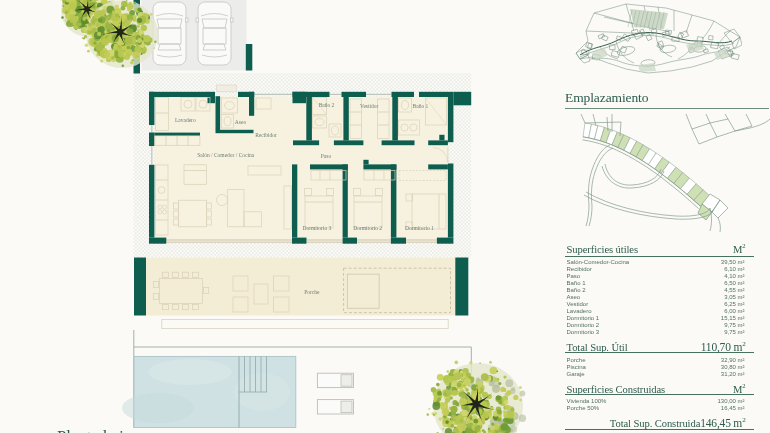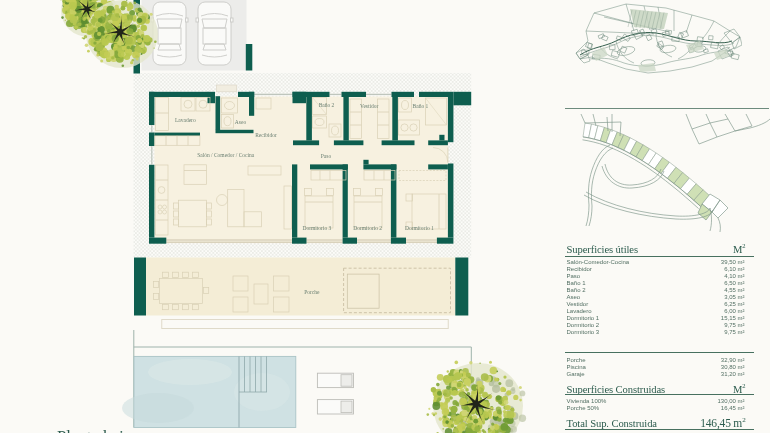--- a/index.html
+++ b/index.html
@@ -1437,20 +1437,21 @@
         <path d="M150,32 L160,28 L166,36 L158,42 Z M158,42 L166,36 L168,44 L160,48 Z M144,50 L154,46 L158,54 L148,58 Z"></path>
       </g>
       <g fill="#ccd8c6" opacity="0.75" stroke="none">
         <path d="M18,52 L30,46 L34,54 L22,60 Z"></path>
         <path d="M112,44 L126,40 L130,48 L116,52 Z"></path>
         <path d="M64,64 L80,62 L82,70 L66,71 Z"></path>
         <path d="M140,52 L152,48 L155,55 L143,59 Z"></path>
       </g>
     </svg>
 
+<div class="abs hdr big" style="left:565px;top:90px;">Emplazamiento</div>
 
 <div class="rule" style="top:108px;width:204px;border-color:#6d8b7d;"></div>
 
 <svg class="abs" style="left:558px;top:114px" width="212" height="118" viewBox="0 0 212 118">
       <path d="M27.0,9.0 L33.5,10.1 L30.7,23.8 L25.0,22.9 Z" fill="#ffffff" stroke="#85988b" stroke-width="0.5"></path>
       <path d="M33.5,10.1 L39.9,11.6 L36.5,25.2 L30.7,23.8 Z" fill="#ffffff" stroke="#85988b" stroke-width="0.5"></path>
       <path d="M39.9,11.6 L46.4,13.4 L42.3,26.8 L36.5,25.2 Z" fill="#ffffff" stroke="#85988b" stroke-width="0.5"></path>
       <path d="M46.4,13.4 L52.8,15.5 L48.1,28.7 L42.3,26.8 Z" fill="#cfe0b5" stroke="#85988b" stroke-width="0.5"></path>
       <path d="M52.8,15.5 L59.3,18.0 L54.0,30.9 L48.1,28.7 Z" fill="#ffffff" stroke="#85988b" stroke-width="0.5"></path>
       <path d="M59.3,18.0 L65.7,20.7 L59.9,33.5 L54.0,30.9 Z" fill="#cfe0b5" stroke="#85988b" stroke-width="0.5"></path>
@@ -1534,20 +1535,24 @@
 <div class="r">
         <span>Dormitorio 2</span>
         <span>9,75 m²</span>
       </div>
 <div class="r">
         <span>Dormitorio 3</span>
         <span>9,75 m²</span>
       </div>
 </div>
 
+<div class="abs hdr hrow" style="left:566.5px;top:340px;width:179px;">
+      <span>Total Sup. Útil</span>
+      <span class="v">110,70 m<sup>2</sup></span>
+    </div>
 
 <div class="rule" style="top:352.4px;"></div>
 
 <div class="abs" style="left:566.5px;top:356.5px;width:178px;">
 <div class="r">
         <span>Porche</span>
         <span>32,90 m²</span>
       </div>
 <div class="r">
         <span>Piscina</span>
@@ -1570,20 +1575,20 @@
 <div class="r">
         <span>Vivienda 100%</span>
         <span>130,00 m²</span>
       </div>
 <div class="r">
         <span>Porche 50%</span>
         <span>16,45 m²</span>
       </div>
 </div>
 
-<div class="abs hdr hrow" style="left:566.5px;top:416px;width:179px;">
+<div class="abs hdr hrow" style="left:566.5px;top:416px;width:179px;justify-content:flex-end;">
       <span>Total Sup. Construida</span>
       <span class="v">146,45 m<sup>2</sup></span>
     </div>
 
 <div class="rule" style="top:429.3px;"></div>
 
 <div class="abs hdr" style="left:57px;top:427px;font-size:16.8px;letter-spacing:0;">Planta baja</div>
 </div>
 </body></html>

